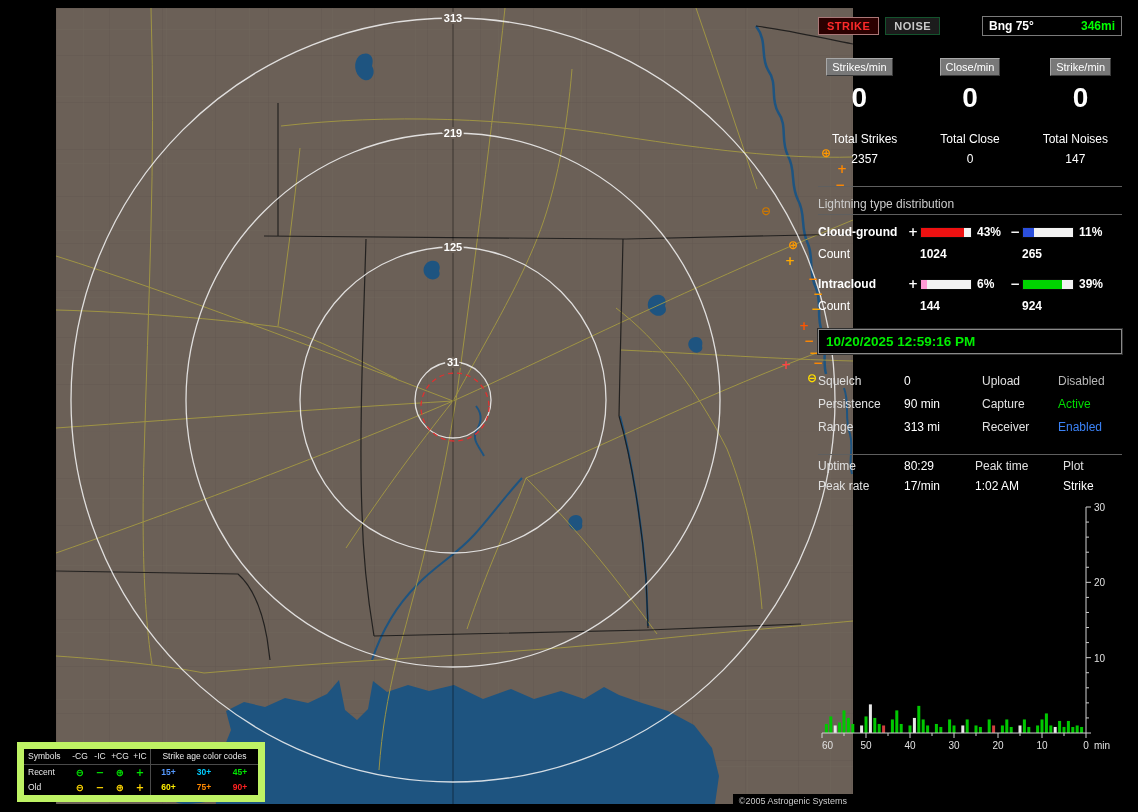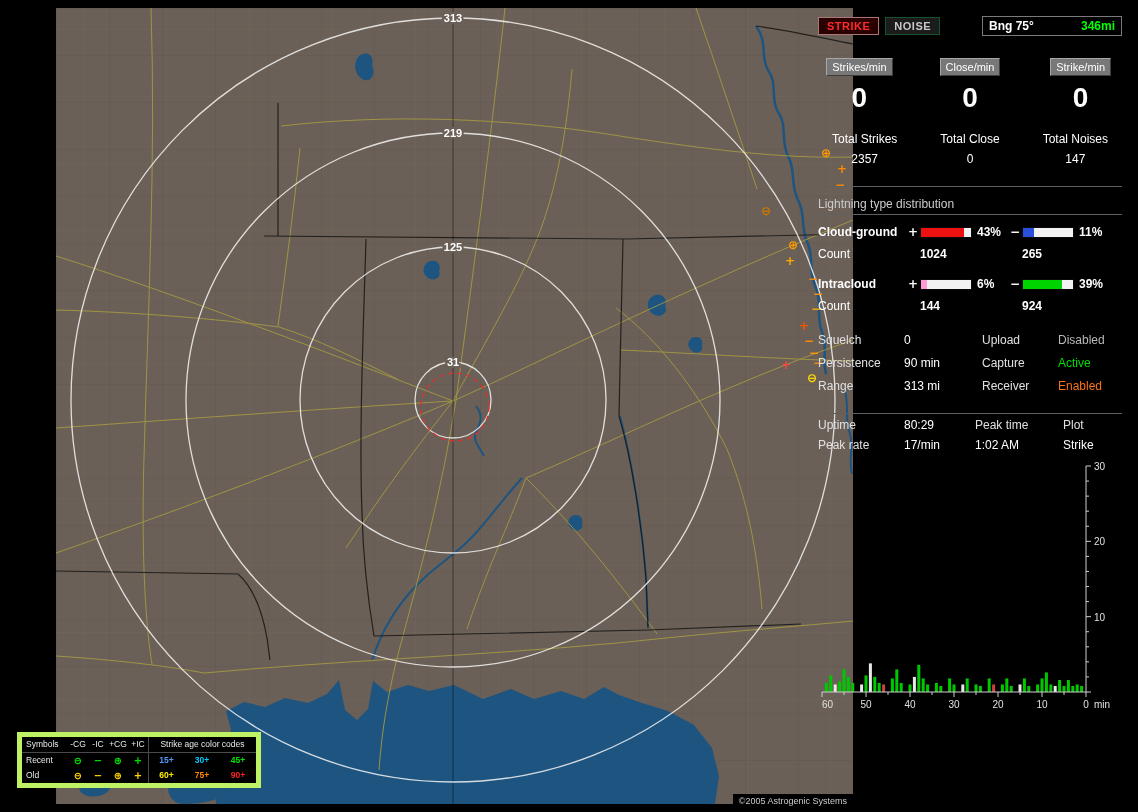--- a/index.html
+++ b/index.html
@@ -6,21 +6,21 @@
   .stage{position:relative;width:1138px;height:812px;background:#000;overflow:hidden;
          font-family:"Liberation Sans",sans-serif;color:#fff;}
   
   .map{position:absolute;left:8px;top:8px;width:797px;height:796px;padding-left:48px;}
   .map-svg{display:block;}
   .ringlab{fill:#ffffff;font-size:11px;font-weight:bold;text-anchor:middle;
            font-family:"Liberation Sans",sans-serif;paint-order:stroke;stroke:#6b6057;stroke-width:4px;}
   .copyright{position:absolute;right:0;bottom:-4px;background:#000;color:#cccccc;
              font-size:9px;padding:2px 6px;white-space:nowrap;}
   
-  .legend{position:absolute;left:9px;bottom:16px;background:#000;border:5px solid #bef264;}
+  .legend{position:absolute;left:9px;bottom:2px;background:#000;border:7px solid #bef264;}
   .lg-grid{display:grid;grid-template-columns:46px 20px 20px 20px 20px 36px 36px 36px;}
   .lg-cell{height:15px;line-height:15px;text-align:center;color:#e8e8e8;font-size:8.5px;white-space:nowrap;overflow:hidden;}
   .lg-lab{text-align:left;padding-left:4px;}
   .lg-head{border-bottom:1px solid #4a4a4a;}
   .lg-age-head{grid-column:6/9;border-left:1px solid #4a4a4a;}
   .lg-sep{border-left:1px solid #4a4a4a;}
   .lg-sym{font-size:10px;font-weight:bold;font-family:"DejaVu Sans",sans-serif;}
   .lg-age{font-weight:bold;}
   
   .panel{position:absolute;left:813px;top:8px;width:317px;height:796px;box-sizing:border-box;
@@ -280,36 +280,37 @@
           <span class="fill" style="width: 78%; background: rgb(0, 212, 0);"></span>
         </span>
       <span class="pct">39%</span>
     </div>
     <div class="count-row">
       <span class="cr-label">Count</span>
       <span class="cr-1">144</span>
       <span class="cr-2">924</span>
     </div>
 
+    <div class="dt-box" style="color: rgb(0, 238, 0);">10/20/2025 12:59:16 PM</div>
 
     <div class="settings">
       <span class="s-label">Squelch</span>
       <span class="s-val" style="color: rgb(255, 255, 255);">0</span>
       <span class="s-label">Upload</span>
       <span class="s-val" style="color: rgb(184, 184, 184);">Disabled</span>
 
       <span class="s-label">Persistence</span>
       <span class="s-val" style="color: rgb(255, 255, 255);">90 min</span>
       <span class="s-label">Capture</span>
       <span class="s-val" style="color: rgb(0, 221, 0);">Active</span>
 
       <span class="s-label">Range</span>
       <span class="s-val" style="color: rgb(255, 255, 255);">313 mi</span>
       <span class="s-label">Receiver</span>
-      <span class="s-val" style="color: #f97316;">Enabled</span>
+      <span class="s-val" style="color: #3b82f6;">Enabled</span>
     </div>
 
     <div class="divider"></div>
 
     <div class="stats">
       <span class="s-label">Uptime</span>
       <span class="s-val">80:29</span>
       <span class="s-label">Peak time</span>
       <span class="s-label">Plot</span>
 

